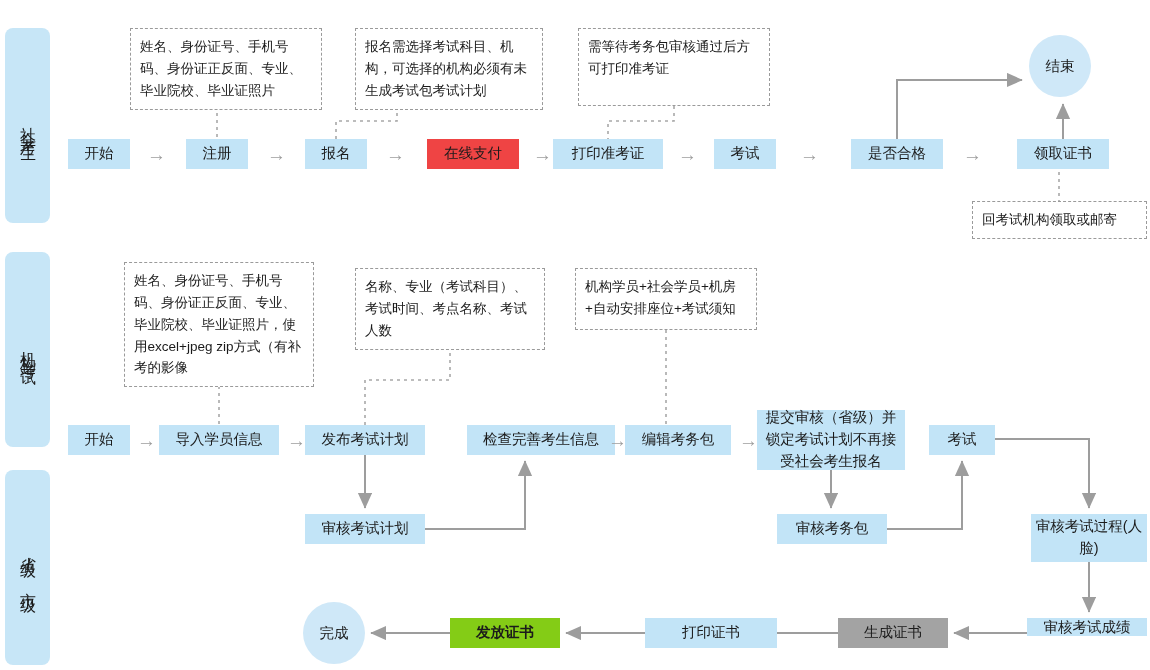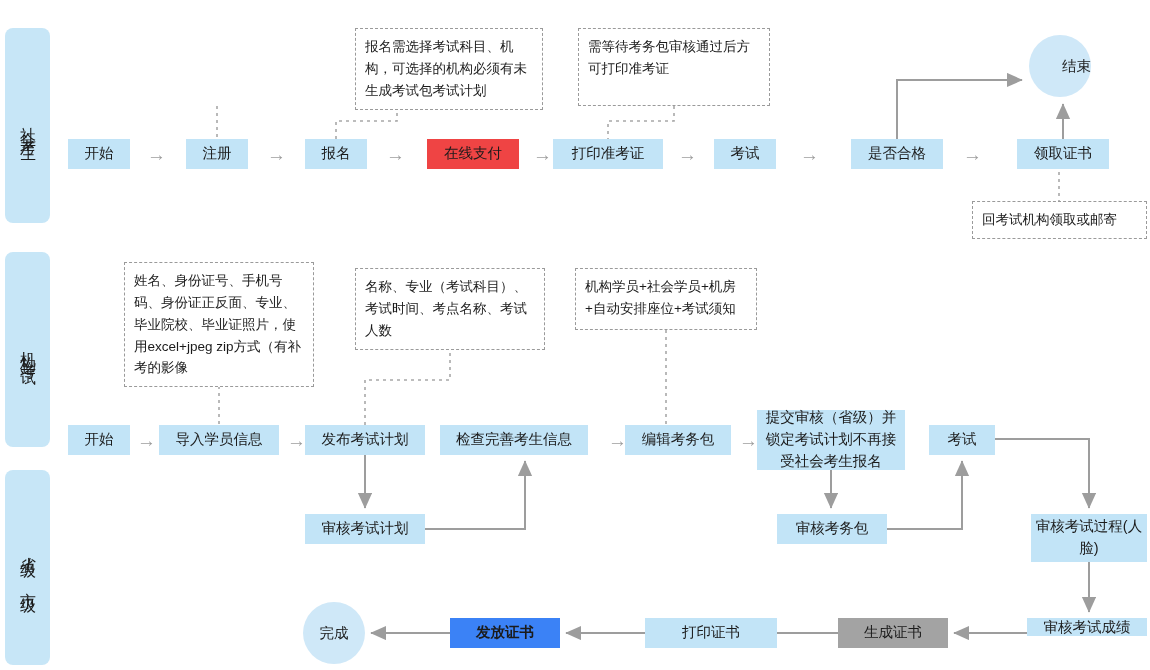--- a/index.html
+++ b/index.html
@@ -163,21 +163,21 @@
     </div>
     <div class="node" style="left: 159px; top: 425px; width: 120px; height: 30px; background: rgb(194, 228, 247);">
       <span>导入学员信息</span>
     </div>
     <div class="node" style="left: 305px; top: 425px; width: 120px; height: 30px; background: rgb(194, 228, 247);">
       <span>发布考试计划</span>
     </div>
     <div class="node" style="left: 305px; top: 514px; width: 120px; height: 30px; background: rgb(194, 228, 247);">
       <span>审核考试计划</span>
     </div>
-    <div class="node" style="left: 440px; top: 425px; width: 148px; height: 30px; background: rgb(194, 228, 247);">
+    <div class="node" style="left: 467px; top: 425px; width: 148px; height: 30px; background: rgb(194, 228, 247);">
       <span>检查完善考生信息</span>
     </div>
     <div class="node" style="left: 625px; top: 425px; width: 106px; height: 30px; background: rgb(194, 228, 247);">
       <span>编辑考务包</span>
     </div>
     <div class="node multi" style="left: 757px; top: 410px; width: 148px; height: 60px; background: rgb(194, 228, 247);">
       <span>提交审核（省级）并锁定考试计划不再接受社会考生报名</span>
     </div>
     <div class="node" style="left: 777px; top: 514px; width: 110px; height: 30px; background: rgb(194, 228, 247);">
       <span>审核考务包</span>
@@ -190,29 +190,30 @@
     </div>
     <div class="node" style="left: 1027px; top: 618px; width: 120px; height: 18px; background: rgb(194, 228, 247);">
       <span>审核考试成绩</span>
     </div>
     <div class="node" style="left: 838px; top: 618px; width: 110px; height: 30px; background: #a3a3a3;">
       <span>生成证书</span>
     </div>
     <div class="node" style="left: 645px; top: 618px; width: 132px; height: 30px; background: rgb(194, 228, 247);">
       <span>打印证书</span>
     </div>
-    <div class="node bold" style="left: 450px; top: 618px; width: 110px; height: 30px; background: #3b82f6;">
+    <div class="node bold" style="left: 450px; top: 618px; width: 110px; height: 30px; background: #84cc16;">
       <span>发放证书</span>
     </div>
-    <div class="circle" style="left: 1029px; top: 35px; width: 62px; height: 62px; background: rgb(207, 232, 248); justify-content: flex-end;">
+    <div class="circle" style="left: 1029px; top: 35px; width: 62px; height: 62px; background: rgb(207, 232, 248);">
       <span>结束</span>
     </div>
     <div class="circle" style="left: 303px; top: 602px; width: 62px; height: 62px; background: rgb(207, 232, 248);">
       <span>完成</span>
     </div>
+    <div class="note" style="left: 130px; top: 28px; width: 192px; min-height: 78px;">姓名、身份证号、手机号码、身份证正反面、专业、毕业院校、毕业证照片</div>
     <div class="note" style="left: 355px; top: 28px; width: 188px; min-height: 78px;">报名需选择考试科目、机构，可选择的机构必须有未生成考试包考试计划</div>
     <div class="note" style="left: 578px; top: 28px; width: 192px; min-height: 78px;">需等待考务包审核通过后方可打印准考证</div>
     <div class="note" style="left: 972px; top: 201px; width: 175px; min-height: 30px;">回考试机构领取或邮寄</div>
     <div class="note" style="left: 124px; top: 262px; width: 190px; min-height: 110px;">姓名、身份证号、手机号码、身份证正反面、专业、毕业院校、毕业证照片，使用excel+jpeg zip方式（有补考的影像</div>
     <div class="note" style="left: 355px; top: 268px; width: 190px; min-height: 78px;">名称、专业（考试科目）、考试时间、考点名称、考试人数</div>
     <div class="note" style="left: 575px; top: 268px; width: 182px; min-height: 62px;">机构学员+社会学员+机房+自动安排座位+考试须知</div>
     <div class="arrow" style="left: 147px; top: 145px; color: rgb(157, 157, 157);">→</div>
     <div class="arrow" style="left: 267px; top: 145px; color: rgb(157, 157, 157);">→</div>
     <div class="arrow" style="left: 386px; top: 145px; color: rgb(157, 157, 157);">→</div>
     <div class="arrow" style="left: 533px; top: 145px; color: rgb(157, 157, 157);">→</div>

